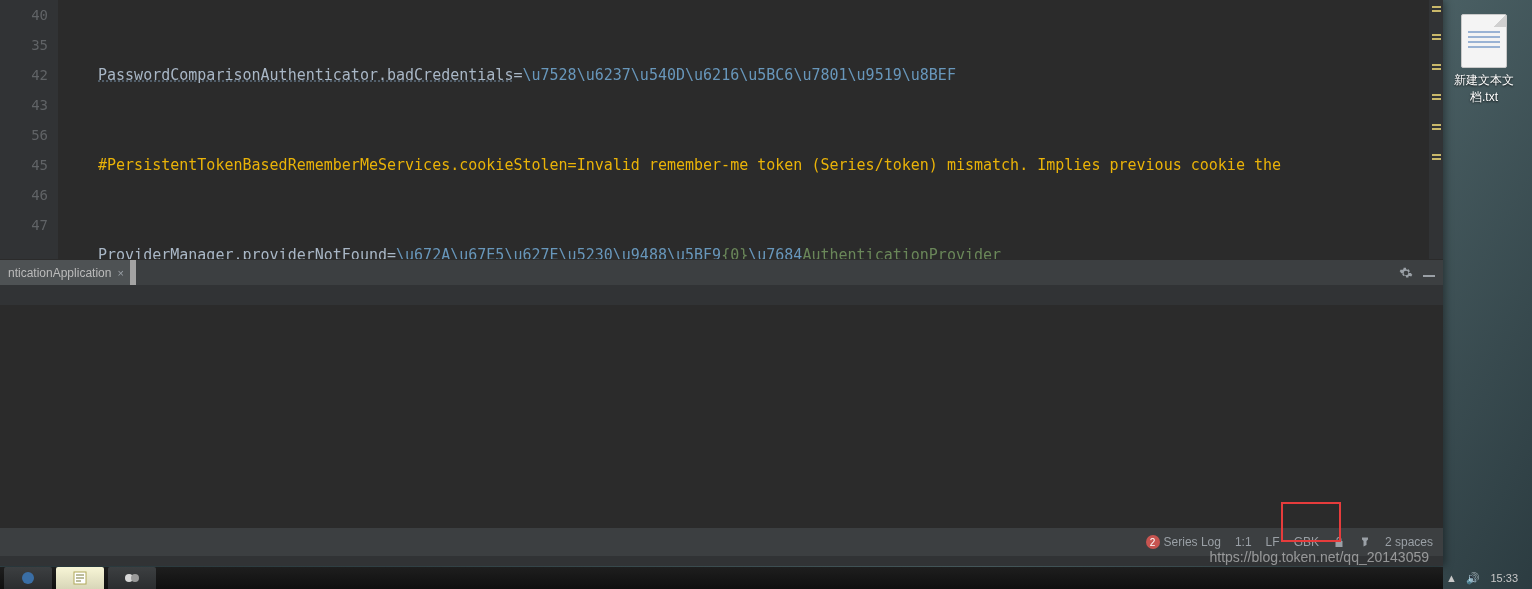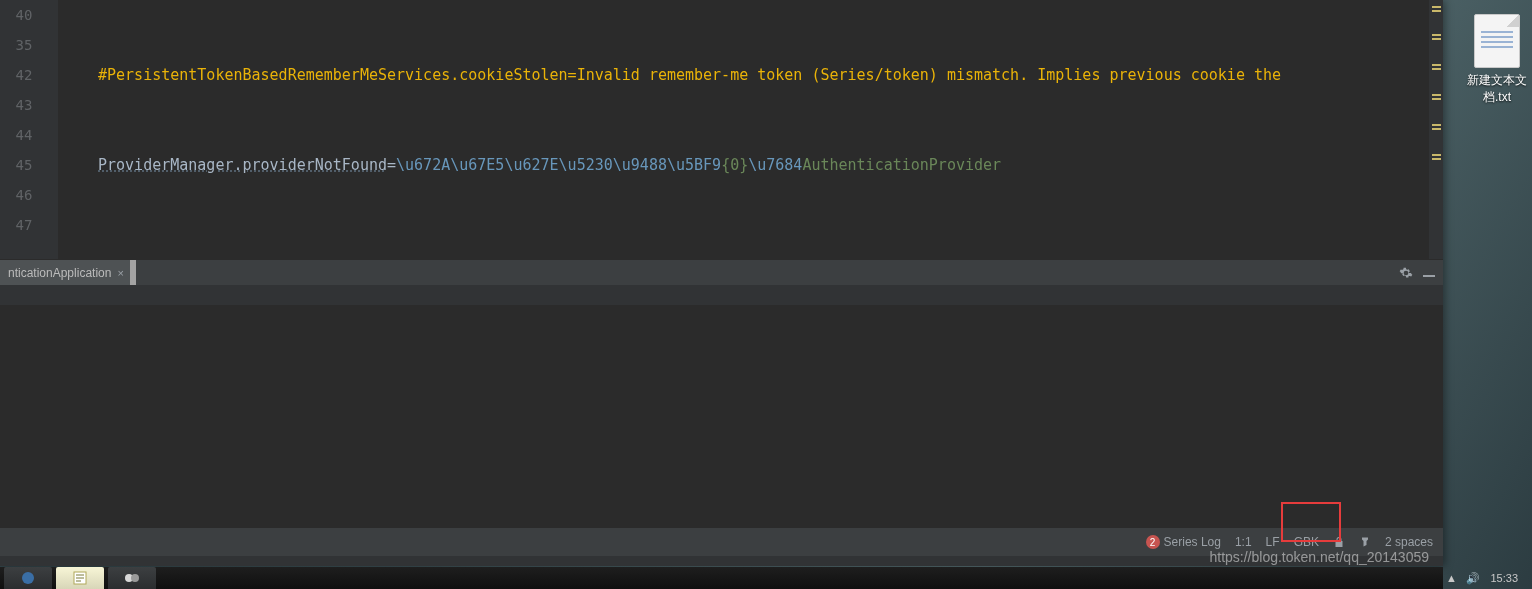--- a/index.html
+++ b/index.html
@@ -1,19 +1,19 @@
 <!DOCTYPE html>
 <html><head>
 <meta charset="utf-8">
 <style>
   html,body{margin:0;padding:0;width:1532px;height:589px;overflow:hidden;background:#2b2b2b;font-family:Consolas,monospace;font-size:14px;color:#a9b7c6;}
   .desktop{position:absolute;top:0;left:0;width:1532px;height:589px;background:linear-gradient(120deg,#2a3a3f 0%,#3b4f54 40%,#536a6e 70%,#2c3c41 100%);}
   .ide-window{position:absolute;top:0;left:0;width:1443px;height:566px;background:#313335;box-shadow:2px 0 8px rgba(0,0,0,.4);}
   .editor-area{position:absolute;top:0;left:0;right:0;height:259px;display:flex;background:#2b2b2b;}
-  .gutter{width:58px;flex:none;background:#313335;text-align:center;color:#606366;font-size:14px;line-height:30px;padding-right:10px;box-sizing:border-box;}
+  .gutter{width:58px;flex:none;background:#313335;text-align:right;color:#606366;font-size:14px;line-height:30px;padding-right:10px;box-sizing:border-box;}
   .gutter div{height:30px;}
   .code{flex:1;position:relative;overflow:hidden;line-height:30px;font-size:15px;white-space:pre;padding-left:40px;}
   .code-line{height:30px;}
   .key{color:#a9b7c6;text-decoration:underline dotted #5f7080;}
   .eq{color:#a9b7c6;}
   .esc{color:#6897bb;}
   .plain{color:#6a8759;}
   .param{color:#6a8759;}
   .comment{color:#eab308;}
   .marker-strip{position:absolute;right:0;top:0;width:14px;height:259px;background:#313335;}
@@ -32,21 +32,21 @@
   .badge{background:#c75450;color:#fff;border-radius:50%;width:14px;height:14px;font-size:10px;display:flex;align-items:center;justify-content:center;}
   .red-box{position:absolute;border:2px solid #e63c3c;width:56px;height:36px;right:102px;bottom:24px;pointer-events:none;}
   .watermark{position:absolute;right:14px;bottom:1px;color:rgba(230,230,230,.55);font-family:Arial,sans-serif;font-size:14px;pointer-events:none;}
   .taskbar{position:absolute;left:0;bottom:0;width:1443px;height:22px;background:linear-gradient(#1e1e1e,#0f0f0f);display:flex;align-items:flex-end;}
   .taskbar-item{width:48px;height:22px;margin-left:4px;border-radius:2px 2px 0 0;display:flex;align-items:center;justify-content:center;}
   .tb-a{background:linear-gradient(#3c3f41,#2b2d2f);} 
   .tb-b{background:linear-gradient(#f7f5d6,#d8d6b8);} 
   .tb-c{background:linear-gradient(#3c3f41,#2b2d2f);} 
   .tb-inner{width:20px;height:16px;}
   .tray{position:absolute;right:14px;bottom:0;height:22px;display:flex;align-items:center;gap:10px;color:#c8c8c8;font-family:"Segoe UI",Arial,sans-serif;font-size:11px;}
-  .desktop-file{position:absolute;right:4px;top:14px;width:62px;text-align:center;color:#fff;font-family:"Microsoft YaHei","Segoe UI",Arial,sans-serif;font-size:12px;text-shadow:0 1px 2px rgba(0,0,0,.8);}
+  .desktop-file{position:absolute;right:17px;top:14px;width:62px;text-align:center;color:#fff;font-family:"Microsoft YaHei","Segoe UI",Arial,sans-serif;font-size:12px;text-shadow:0 1px 2px rgba(0,0,0,.8);}
   .file-icon{width:44px;height:52px;margin:0 auto 4px;background:#f4f4f4;border:1px solid #c9c9c9;position:relative;border-radius:2px;}
   .file-icon::before{content:"";position:absolute;top:0;right:0;width:12px;height:12px;background:linear-gradient(135deg,transparent 49%,#d0d0d0 50%);}
   .file-lines{position:absolute;top:16px;left:6px;right:6px;}
   .file-lines i{display:block;height:2px;background:#9ab3d4;margin-bottom:3px;}
   svg{display:block;}
 </style>
 </head>
 <body>
 
 <div class="desktop">
@@ -65,26 +65,27 @@
   </div>
 
   <div class="ide-window">
 
     <div class="editor-area">
       <div class="gutter">
         <div>40</div>
         <div>35</div>
         <div>42</div>
         <div>43</div>
-        <div>44</div>
+        <div>56</div>
         <div>45</div>
         <div>46</div>
         <div>47</div>
       </div>
       <div class="code">
+        <div class="code-line"><span class="key">PasswordComparisonAuthenticator.badCredentials</span><span class="eq">=</span><span class="esc">\u7528\u6237\u540D\u6216\u5BC6\u7801\u9519\u8BEF</span></div>
         <div class="code-line"><span class="comment">#PersistentTokenBasedRememberMeServices.cookieStolen=Invalid remember-me token (Series/token) mismatch. Implies previous cookie the</span></div>
         <div class="code-line"><span class="key">ProviderManager.providerNotFound</span><span class="eq">=</span><span class="esc">\u672A\u67E5\u627E\u5230\u9488\u5BF9</span><span class="param">{0}</span><span class="esc">\u7684</span><span class="plain">AuthenticationProvider</span></div>
         
         
         
         
         
       </div>
       <div class="marker-strip">
         <div class="marker" style="top:6px"></div>

